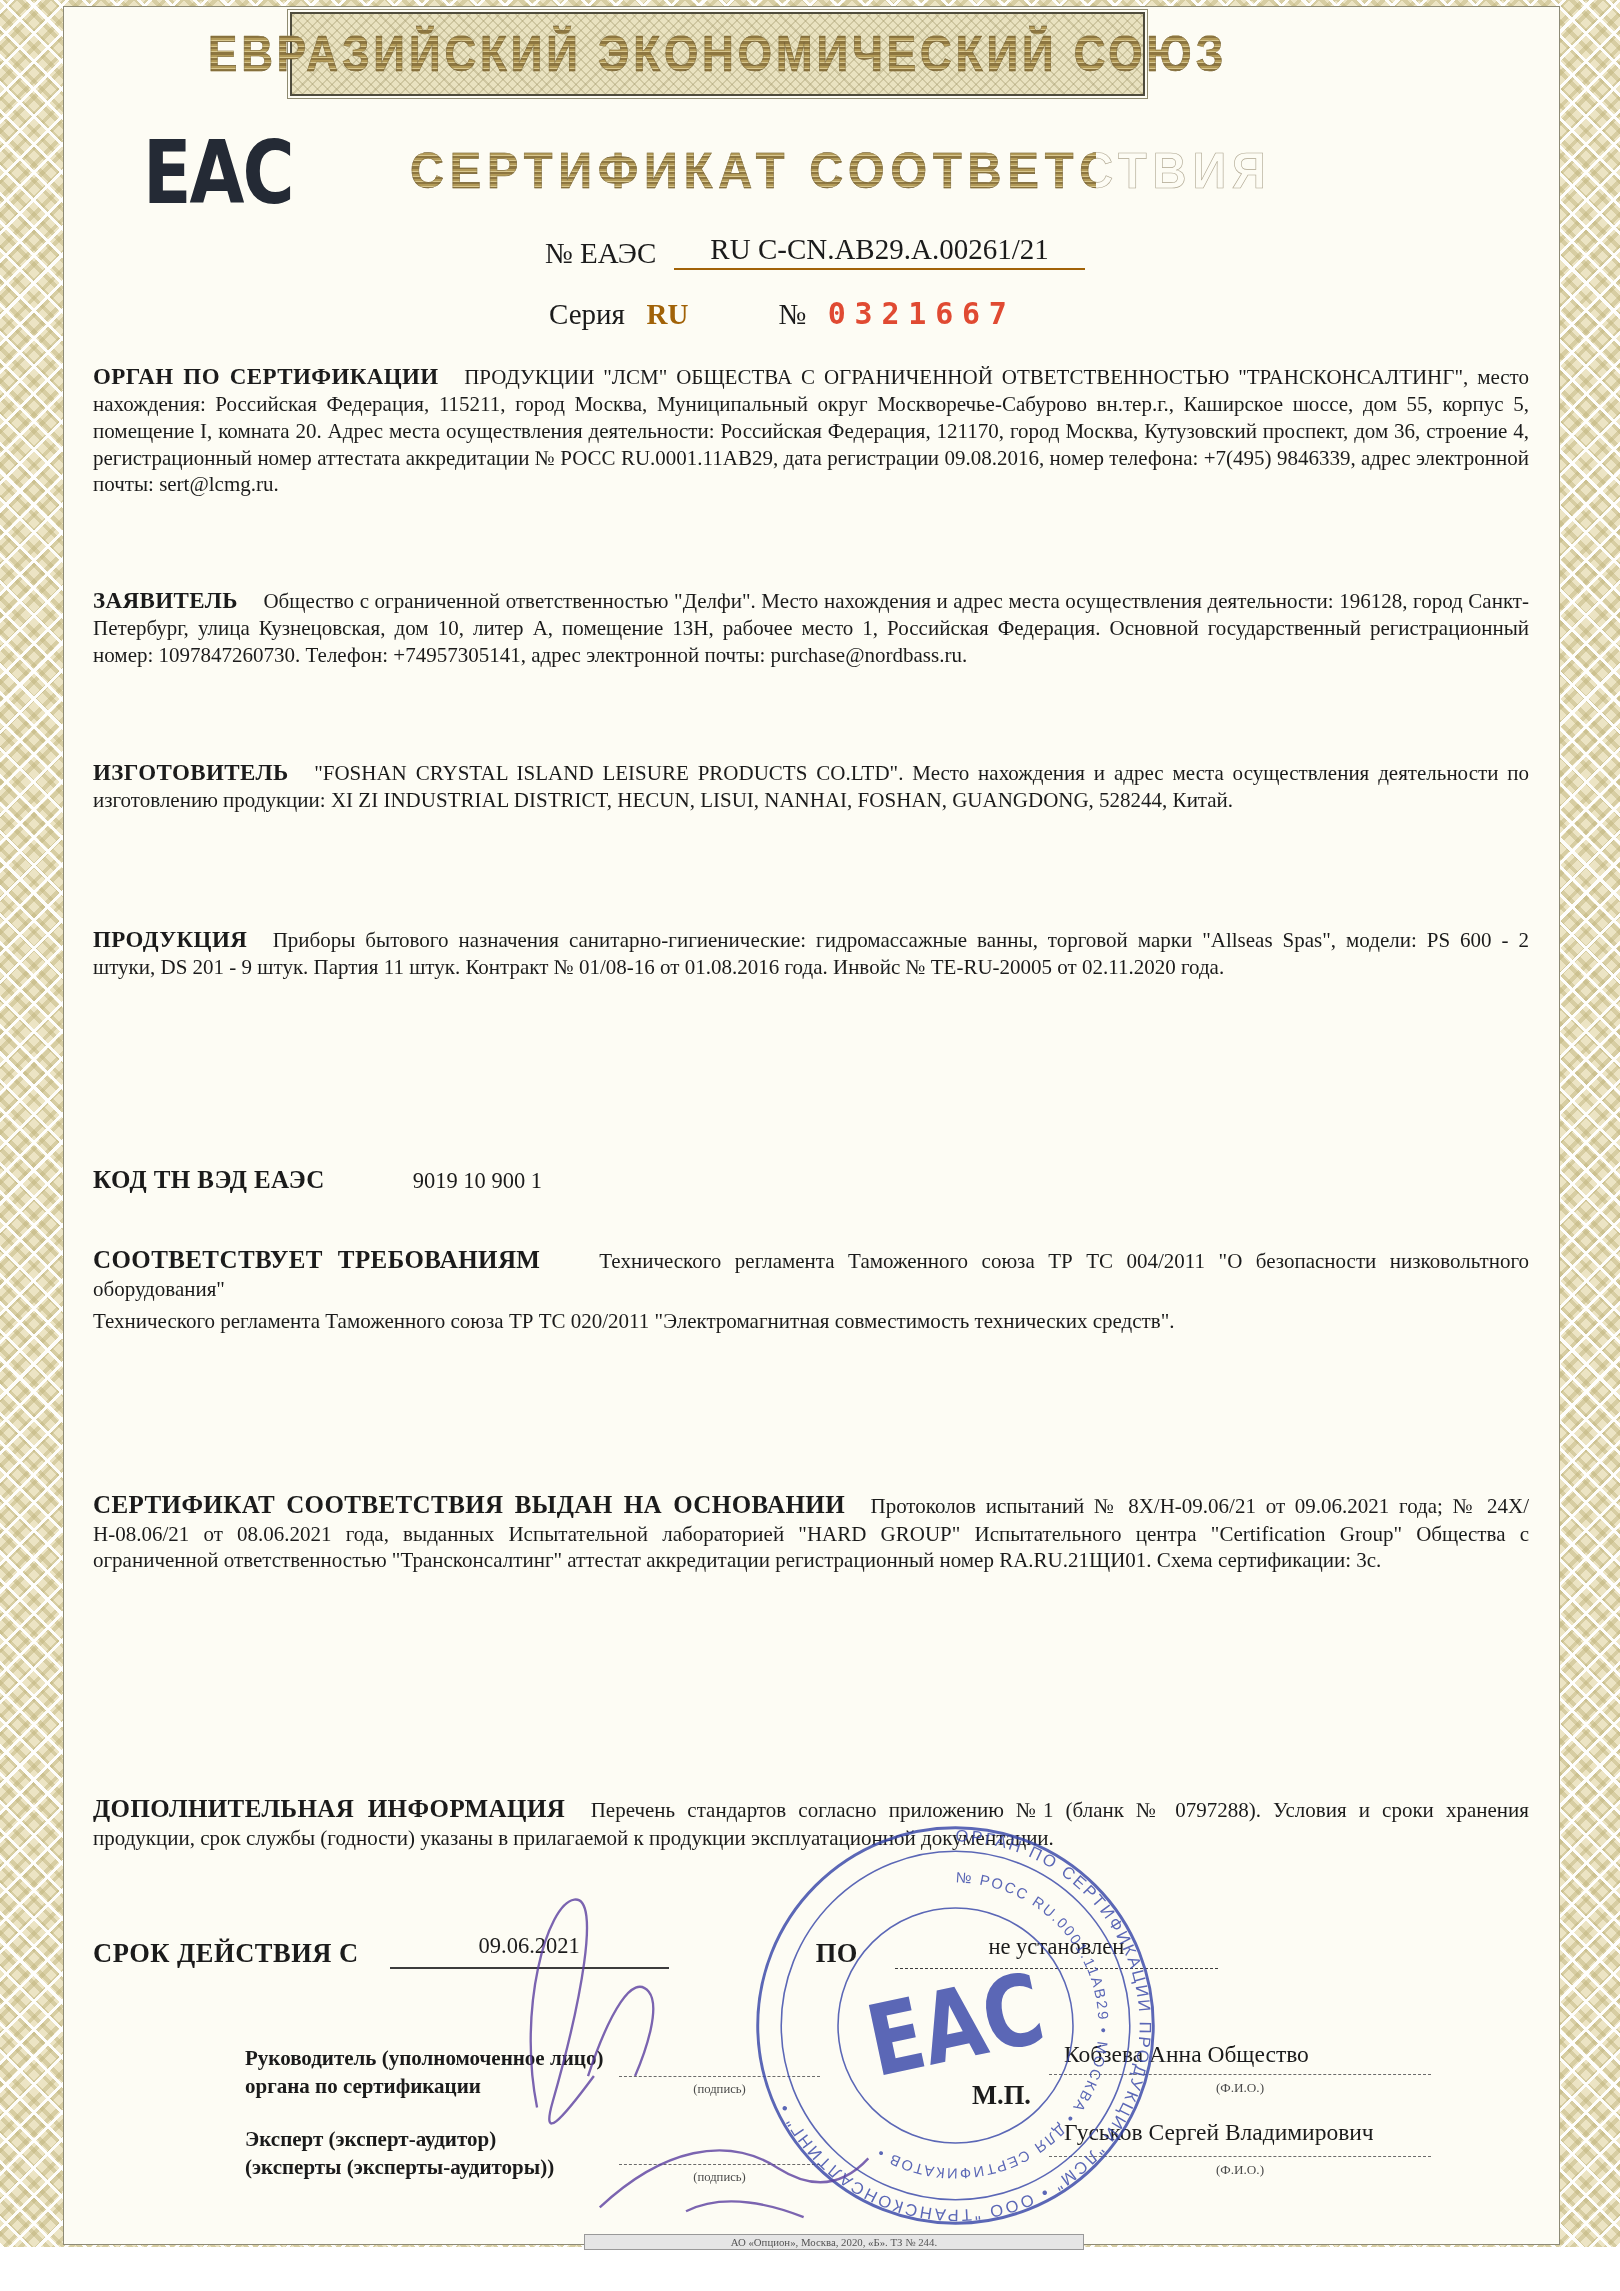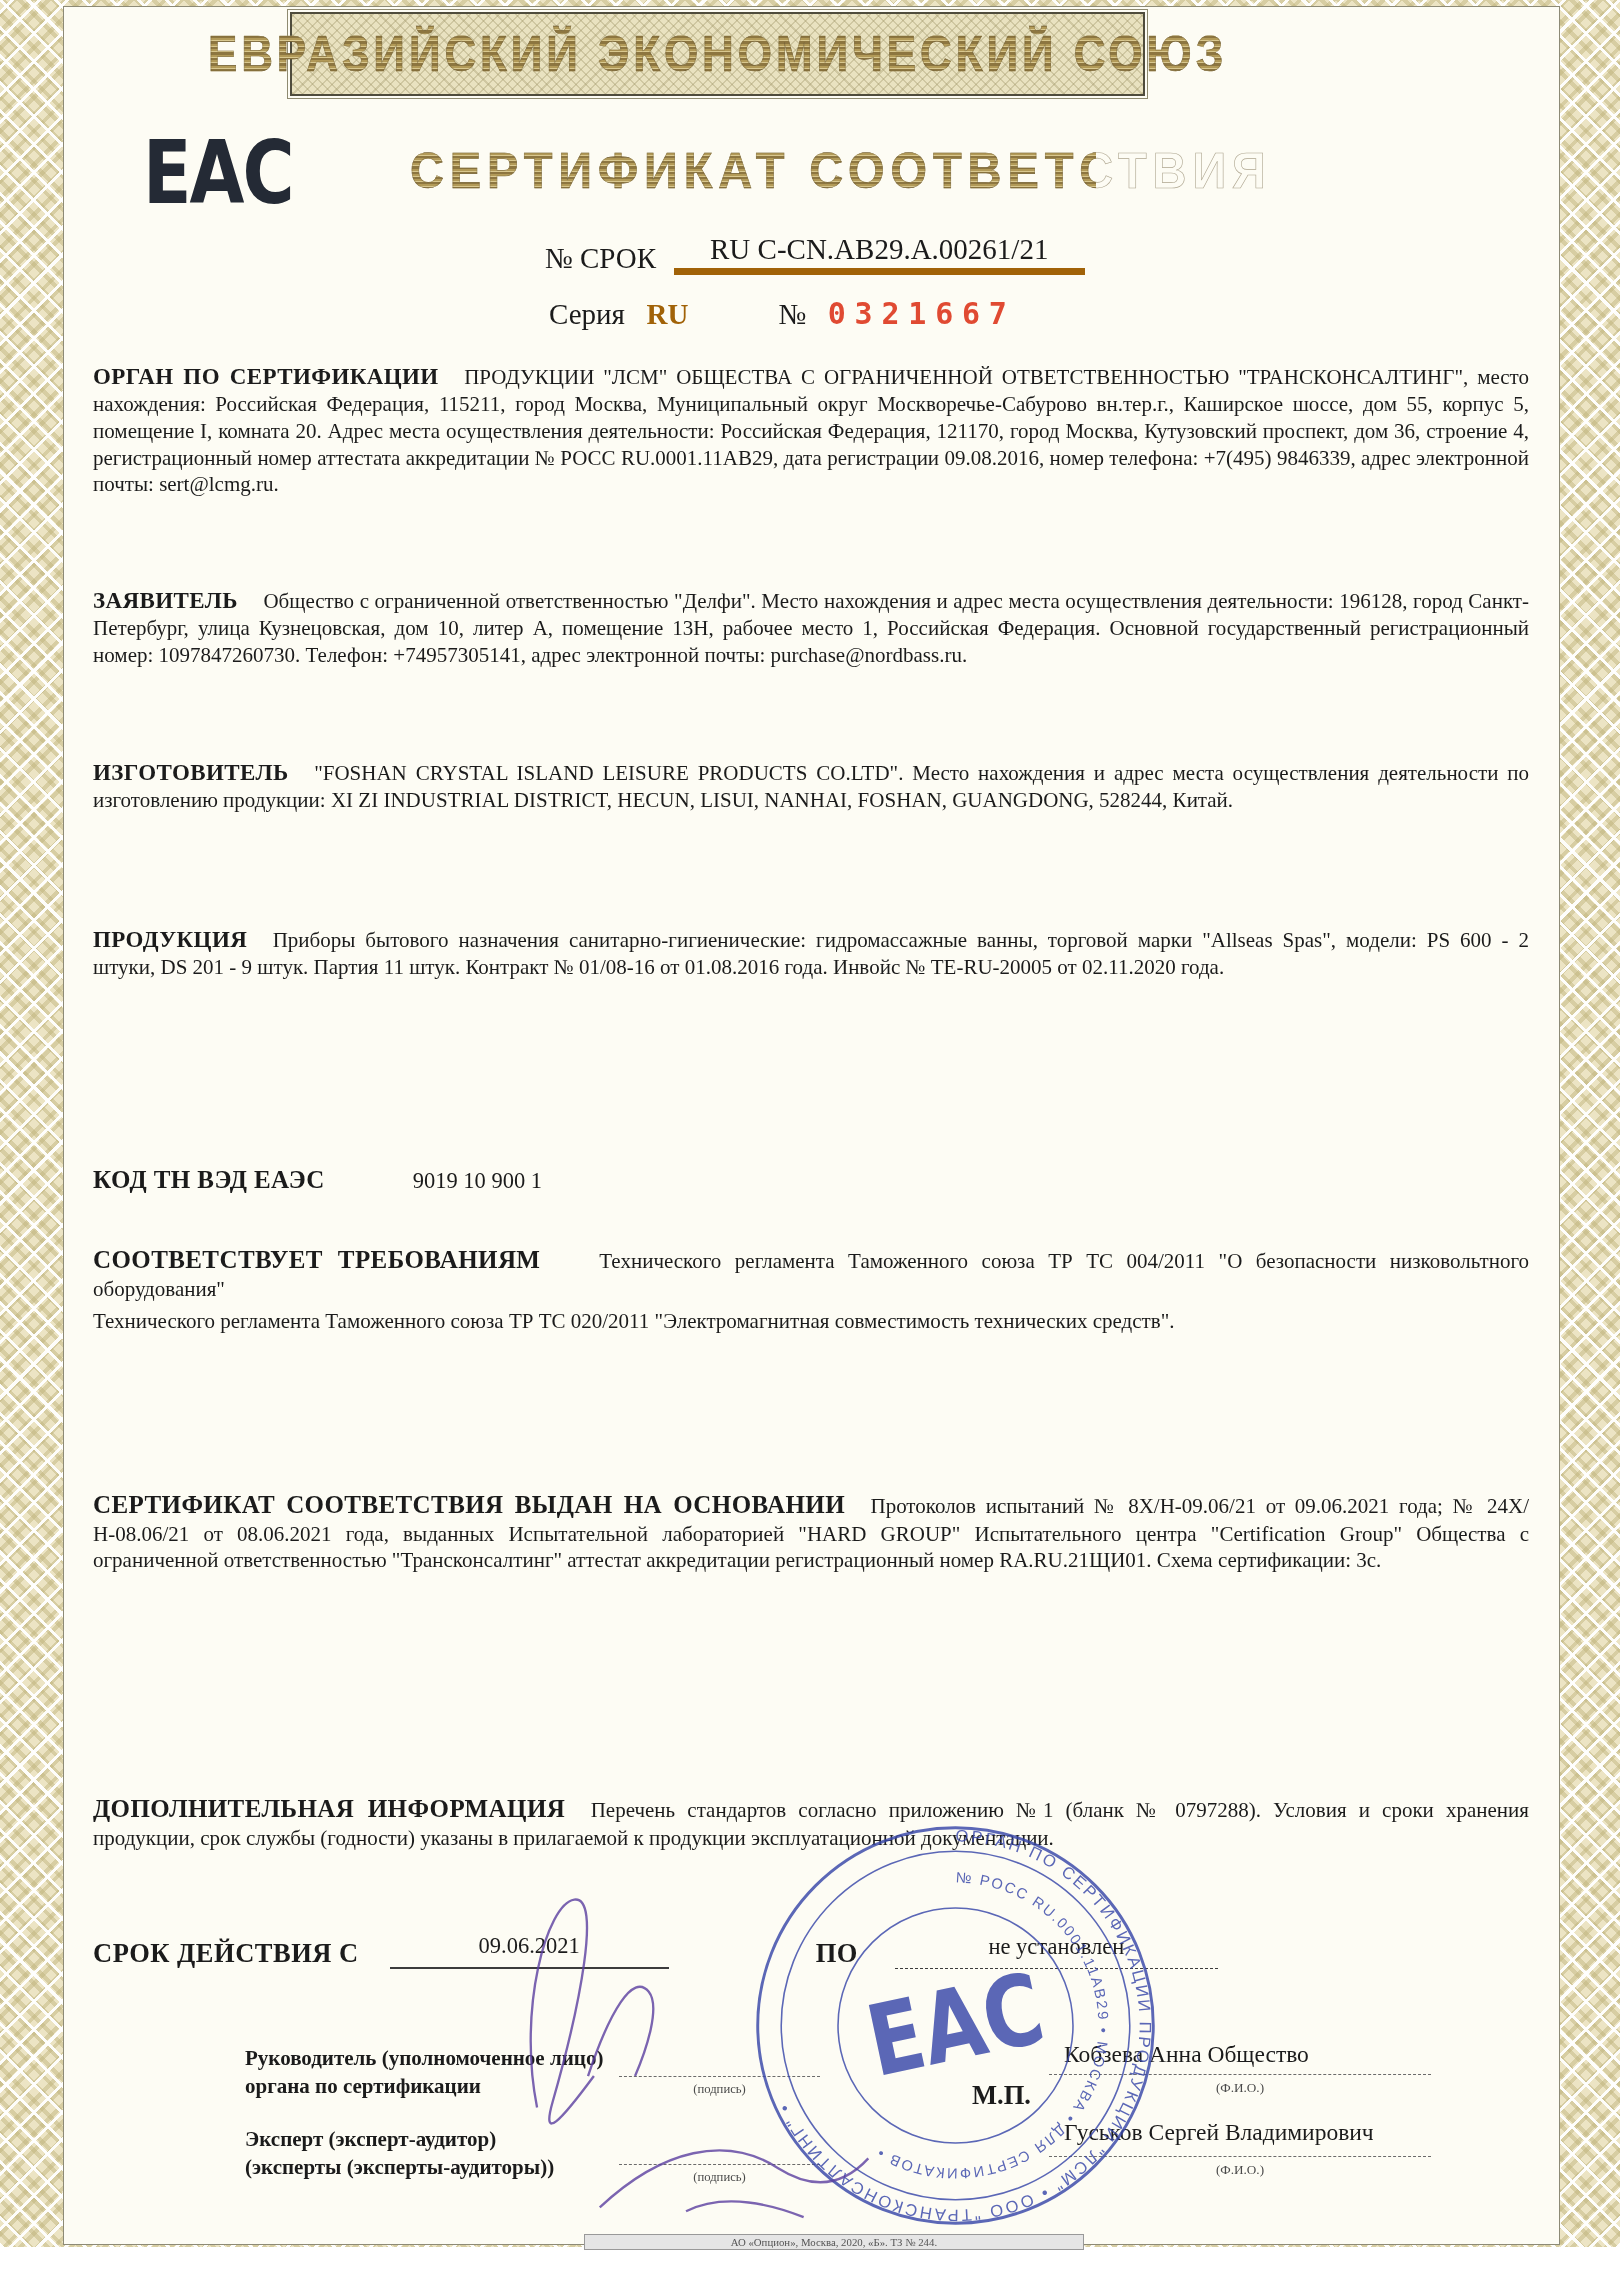--- a/index.html
+++ b/index.html
@@ -45,21 +45,21 @@
     font-size:47px;letter-spacing:5.9px;transform:scaleY(1.05);white-space:nowrap;
   }
   .eac-logo{
     position:absolute;left:143px;top:122px;
     font-family:"DejaVu Sans", sans-serif;font-weight:900;font-size:71px;
     letter-spacing:-2px;color:#242a35;transform:scaleY(1.22);transform-origin:top left;
   }
   
   .numrow{position:absolute;left:545px;top:233px;display:flex;align-items:flex-end;font-size:29px;}
   .numrow .lbl{margin-right:17.6px;}
-  .numrow .val{border-bottom:7px solid #a16207;padding:0 19.6px 2px 19.6px;min-width:372px;text-align:center;}
+  .numrow .val{border-bottom:2px solid #a16207;padding:0 19.6px 2px 19.6px;min-width:372px;text-align:center;}
   .serrow{position:absolute;left:549px;top:296px;display:flex;align-items:baseline;font-size:29px;}
   .serrow .red{color:#a16207;font-weight:bold;margin-left:21.6px;text-align:right;}
   .serrow .no{margin-left:90px;}
   .blank-num{
     margin-left:21.6px;font-family:"DejaVu Sans Mono", monospace;
     font-size:30px;letter-spacing:8.8px;color:#e04a32;font-weight:bold;
   }
   
   .sec{position:absolute;left:93px;width:1436px;font-size:21px;line-height:1.27;text-align:justify;}
   .sec-h{font-weight:bold;font-size:23px;letter-spacing:0.4px;}
@@ -98,21 +98,21 @@
 
 <div class="banner">
   <div class="gold banner-text">ЕВРАЗИЙСКИЙ ЭКОНОМИЧЕСКИЙ СОЮЗ</div>
 </div>
 
 <div class="eac-logo">ЕАС</div>
 
 <div class="gold doc-title">СЕРТИФИКАТ СООТВЕТСТВИЯ</div>
 
 <div class="numrow">
-  <span class="lbl">№ СРОК</span>
+  <span class="lbl">№ ЕАЭС</span>
   <span class="val">RU C-CN.AB29.A.00261/21</span>
 </div>
 
 <div class="serrow">
   <span>Серия</span>
   <span class="red">RU</span>
   <span class="no">№</span>
   <span class="blank-num">0321667</span>
 </div>
 

